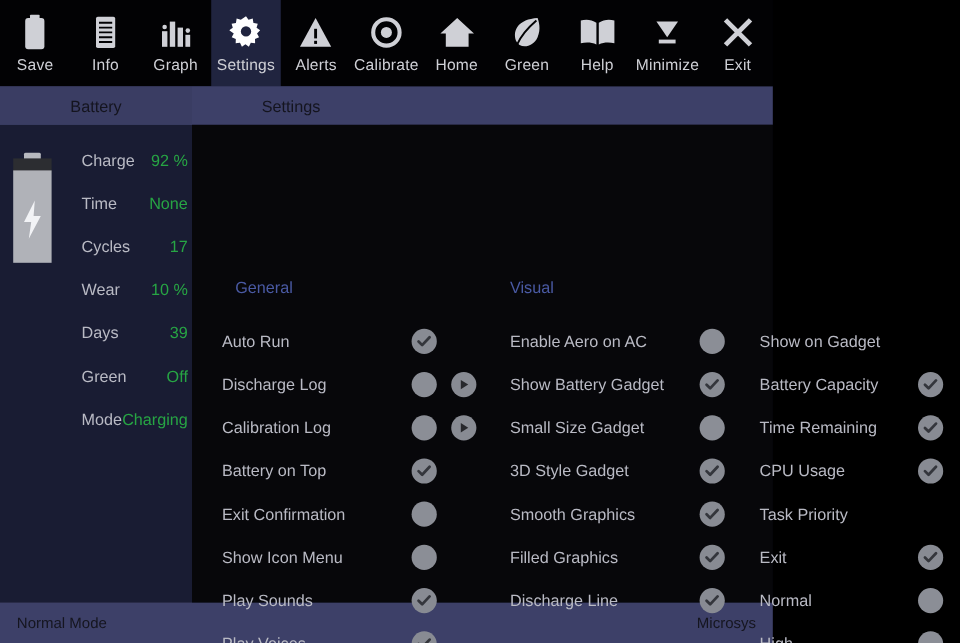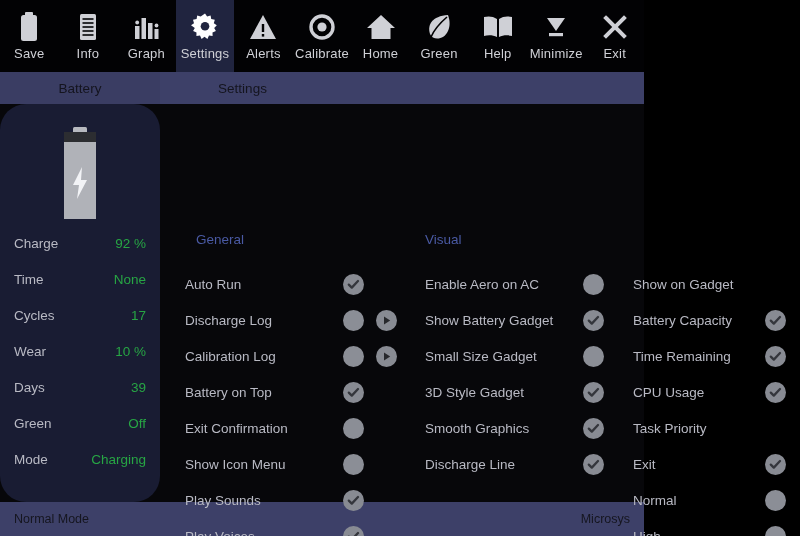--- a/index.html
+++ b/index.html
@@ -72,24 +72,23 @@
     flex: 1 1 auto;
     display: flex;
     min-height: 0;
   }
 
   
   .sidebar {
     width: 160px;
     flex: 0 0 160px;
     background: #191c33;
-    display: flex; flex-direction: column;
+    display: flex; flex-direction: row;
     padding-top: 16px;
     box-sizing: border-box;
-    border-radius: 26px;
   }
   .batt-wrap {
     display: flex; align-items: center; justify-content: center;
     height: 110px;
   }
   .stats { padding: 6px 14px 0 14px; }
   .stat-row {
     display: flex; justify-content: space-between; align-items: baseline;
     height: 36px;
   }
@@ -458,20 +457,30 @@
             <span class="opt-label">Smooth Graphics</span>
             <span class="opt-ctrls">
               <span class="toggle">
                 <svg width="13" height="13" viewBox="0 0 13 13">
                   <path d="M1.8 6.6 L4.8 9.6 L11 3" stroke="#34363c" stroke-width="2.3" fill="none" stroke-linecap="round" stroke-linejoin="round"></path>
                 </svg>
               </span>
             </span>
           </div>
           <div class="opt-row">
+            <span class="opt-label">Filled Graphics</span>
+            <span class="opt-ctrls">
+              <span class="toggle">
+                <svg width="13" height="13" viewBox="0 0 13 13">
+                  <path d="M1.8 6.6 L4.8 9.6 L11 3" stroke="#34363c" stroke-width="2.3" fill="none" stroke-linecap="round" stroke-linejoin="round"></path>
+                </svg>
+              </span>
+            </span>
+          </div>
+          <div class="opt-row">
             <span class="opt-label">Discharge Line</span>
             <span class="opt-ctrls">
               <span class="toggle">
                 <svg width="13" height="13" viewBox="0 0 13 13">
                   <path d="M1.8 6.6 L4.8 9.6 L11 3" stroke="#34363c" stroke-width="2.3" fill="none" stroke-linecap="round" stroke-linejoin="round"></path>
                 </svg>
               </span>
             </span>
           </div>
         </div>

